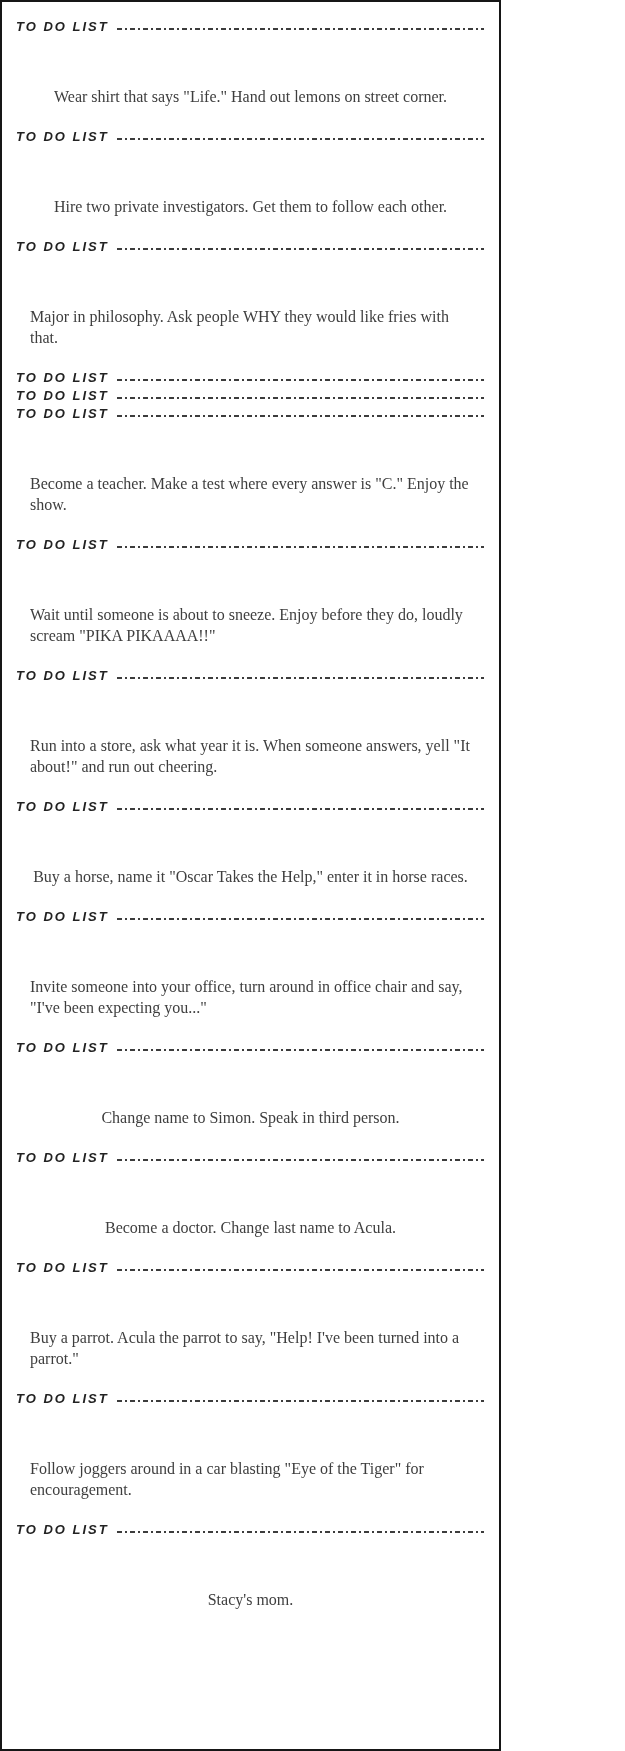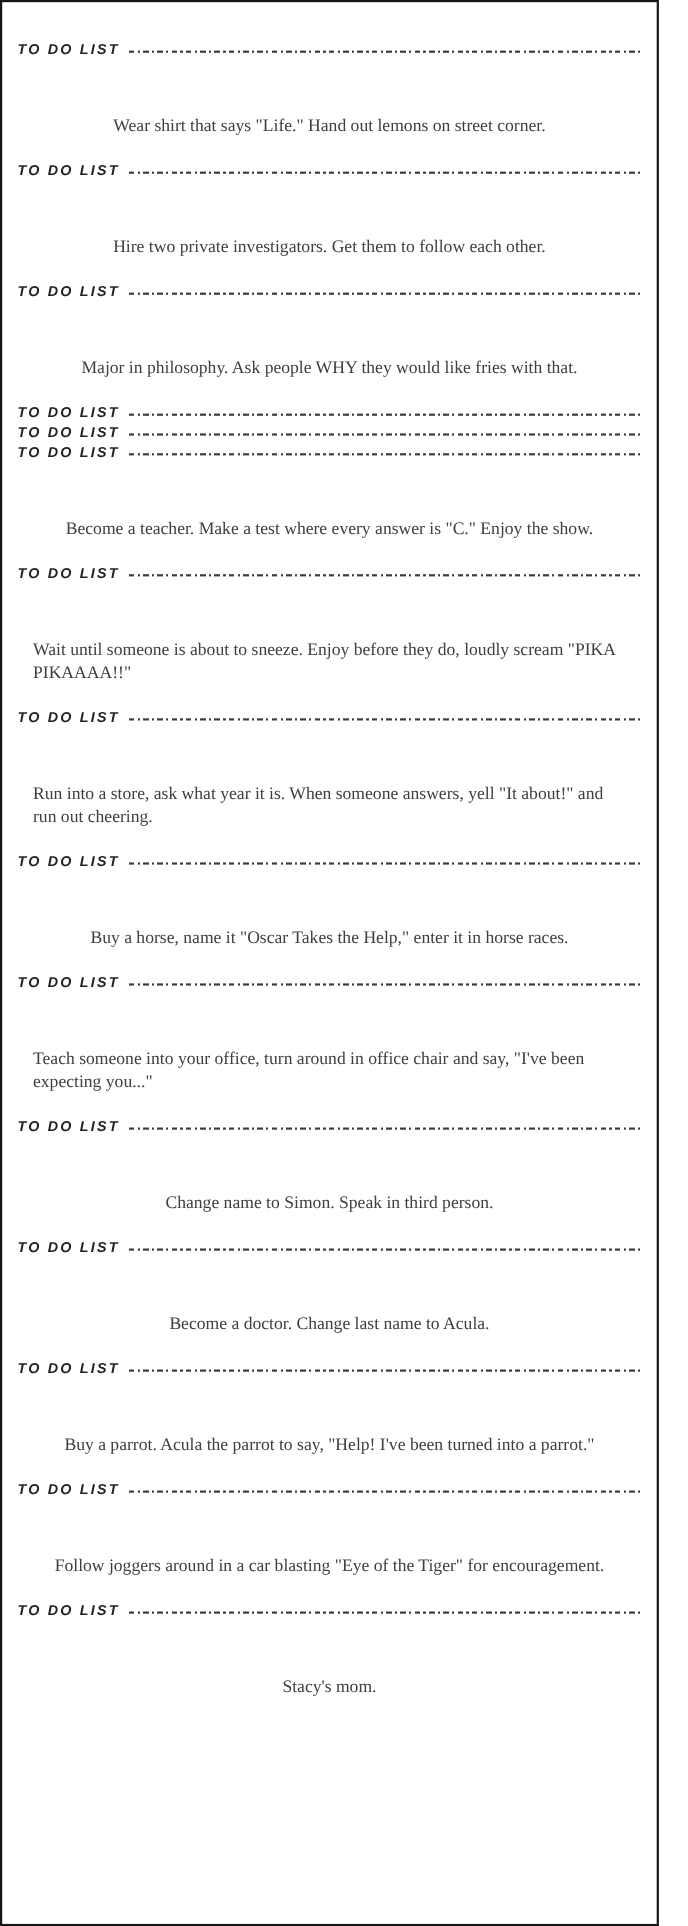--- a/index.html
+++ b/index.html
@@ -10,24 +10,24 @@
     --border:#161616;
   }
   html,body{margin:0;padding:0;}
   body{
     width:625px;height:1751px;overflow:hidden;
     background:var(--background);
     font-family:"Liberation Serif", serif;
   }
   .page{
     box-sizing:border-box;
-    width:599px;height:1751px;
+    width:501px;height:1751px;
     border:2px solid var(--border);
     background:var(--background);
-    padding-top:34px;
+    padding-top:16px;
     overflow:hidden;
   }
   .hdr{
     display:flex;
     align-items:center;
     padding:0 15px 0 14px;
     height:18px;
   }
   .hdr-label{
     font-family:"Liberation Sans", sans-serif;
@@ -138,21 +138,21 @@
       <span class="hdr-line"></span>
     </div>
     <p class="item">Buy a horse, name it "Oscar Takes the Help," enter it in horse races.</p>
   </section>
 
   <section class="section">
     <div class="hdr">
       <span class="hdr-label">TO DO LIST</span>
       <span class="hdr-line"></span>
     </div>
-    <p class="item">Teach someone into your office, turn around in office chair and say, "I've been expecting you..."</p>
+    <p class="item">Invite someone into your office, turn around in office chair and say, "I've been expecting you..."</p>
   </section>
 
   <section class="section">
     <div class="hdr">
       <span class="hdr-label">TO DO LIST</span>
       <span class="hdr-line"></span>
     </div>
     <p class="item">Change name to Simon. Speak in third person.</p>
   </section>
 

